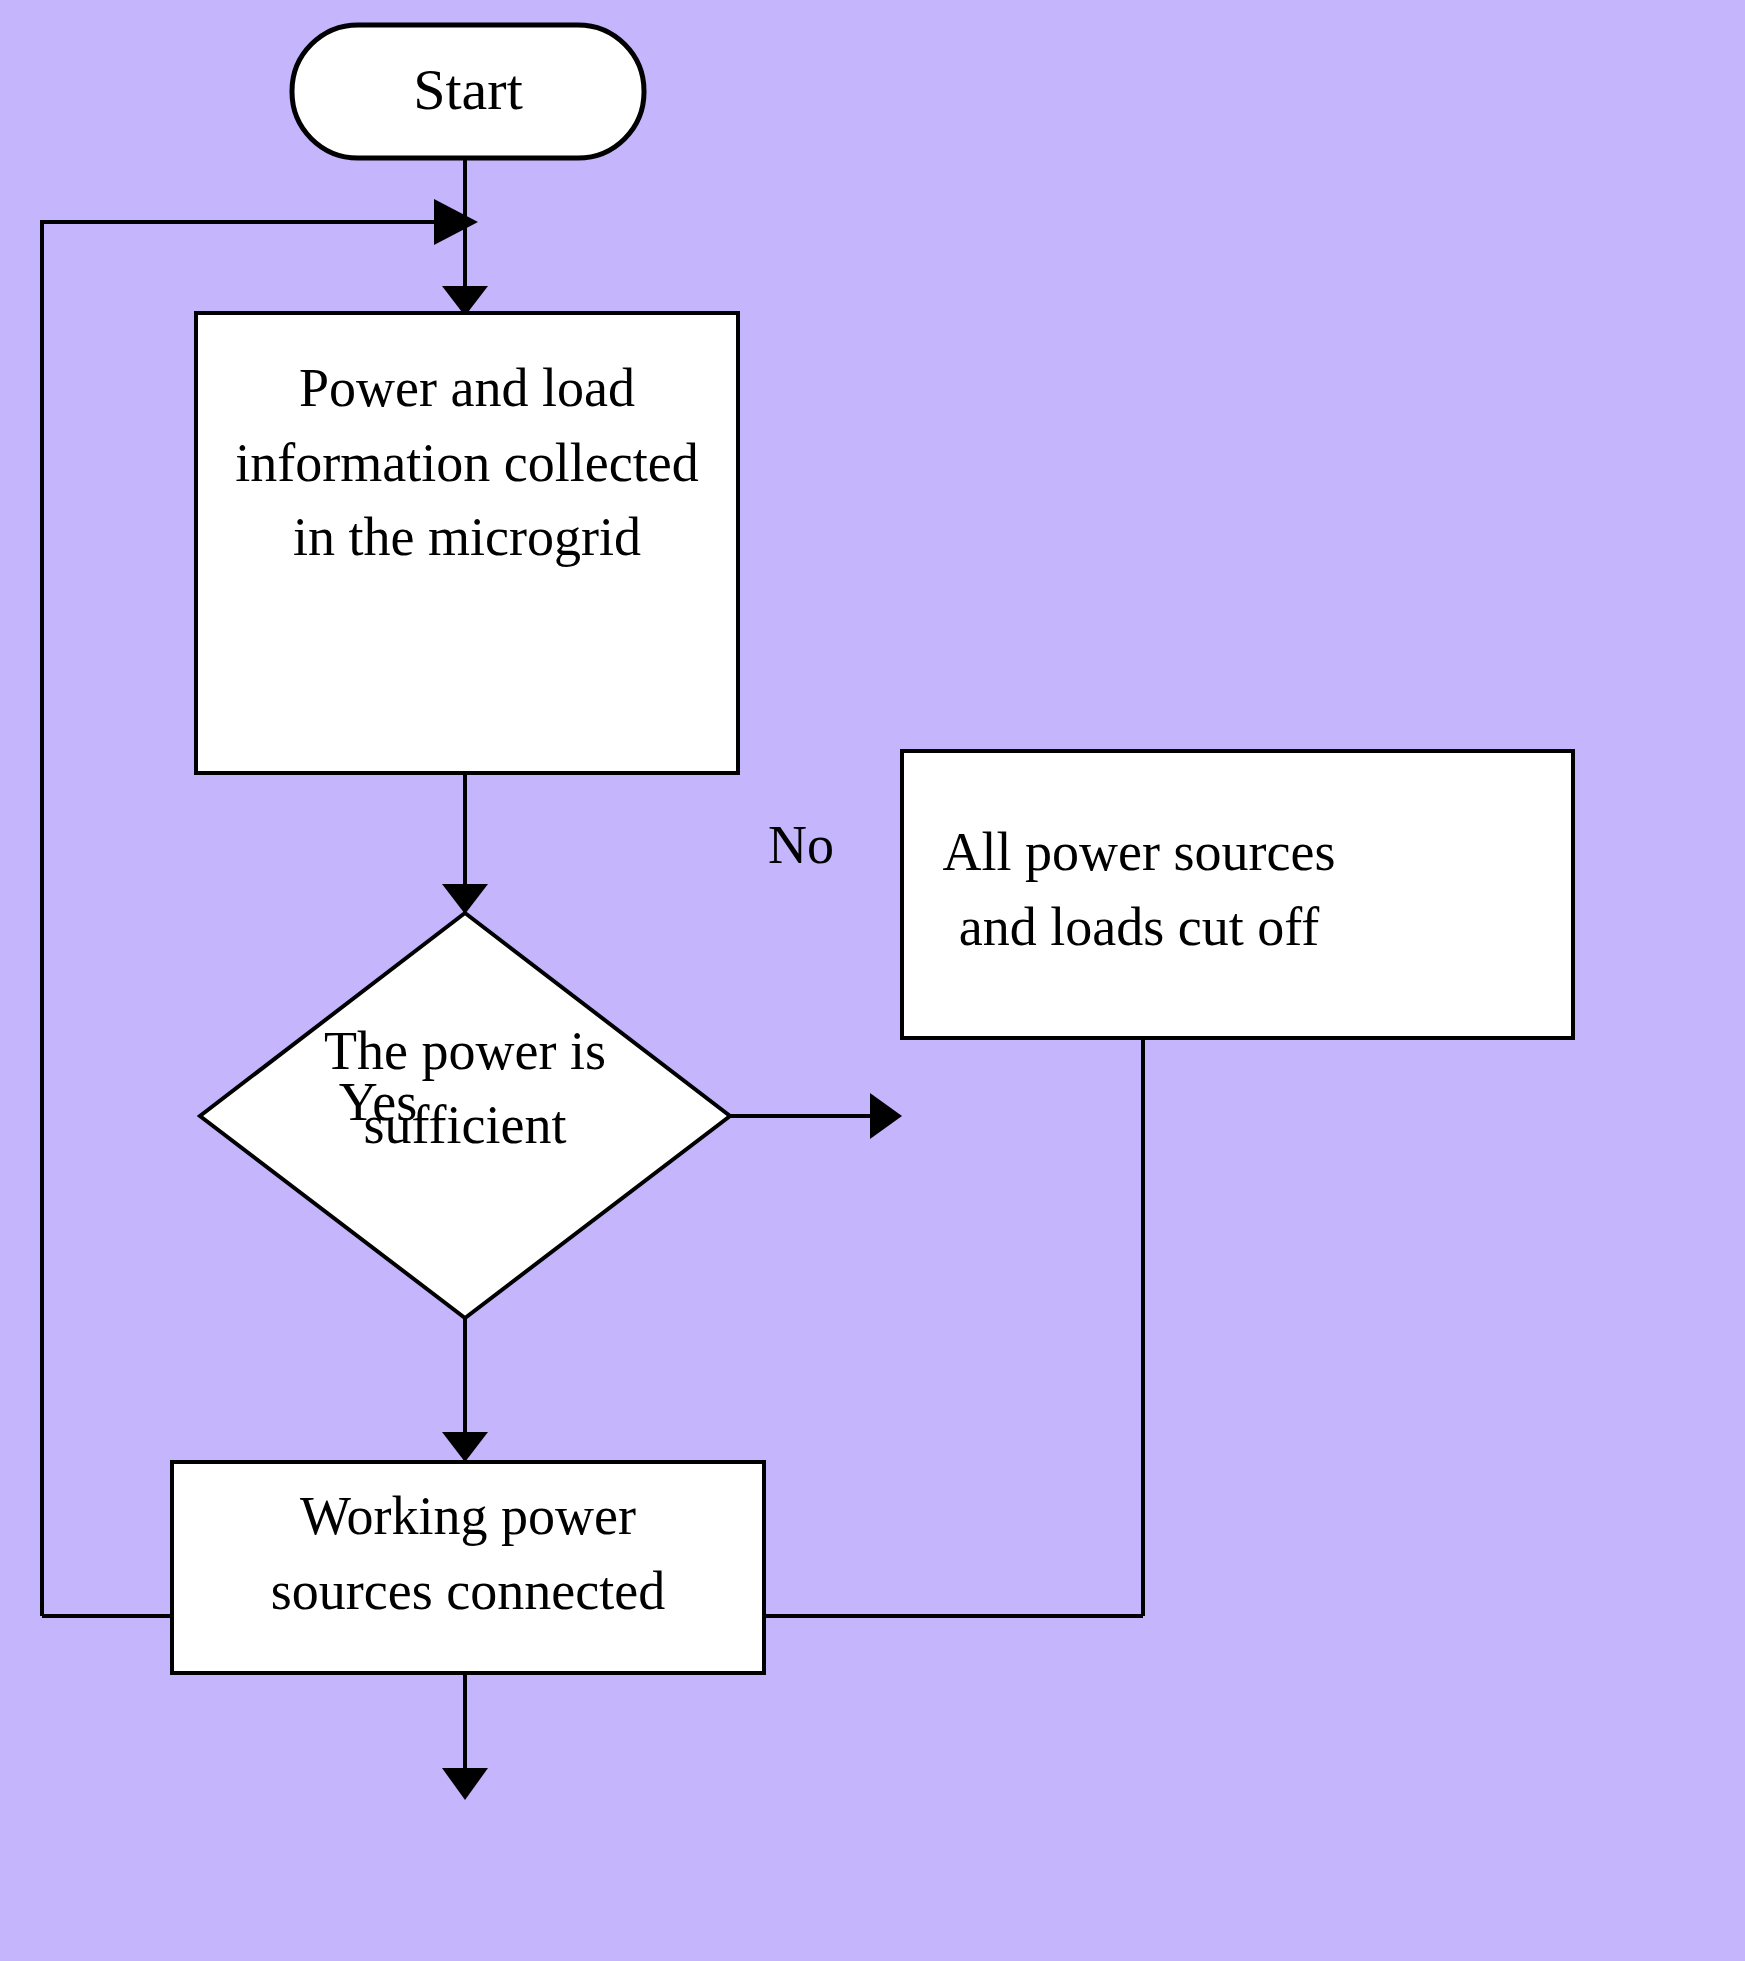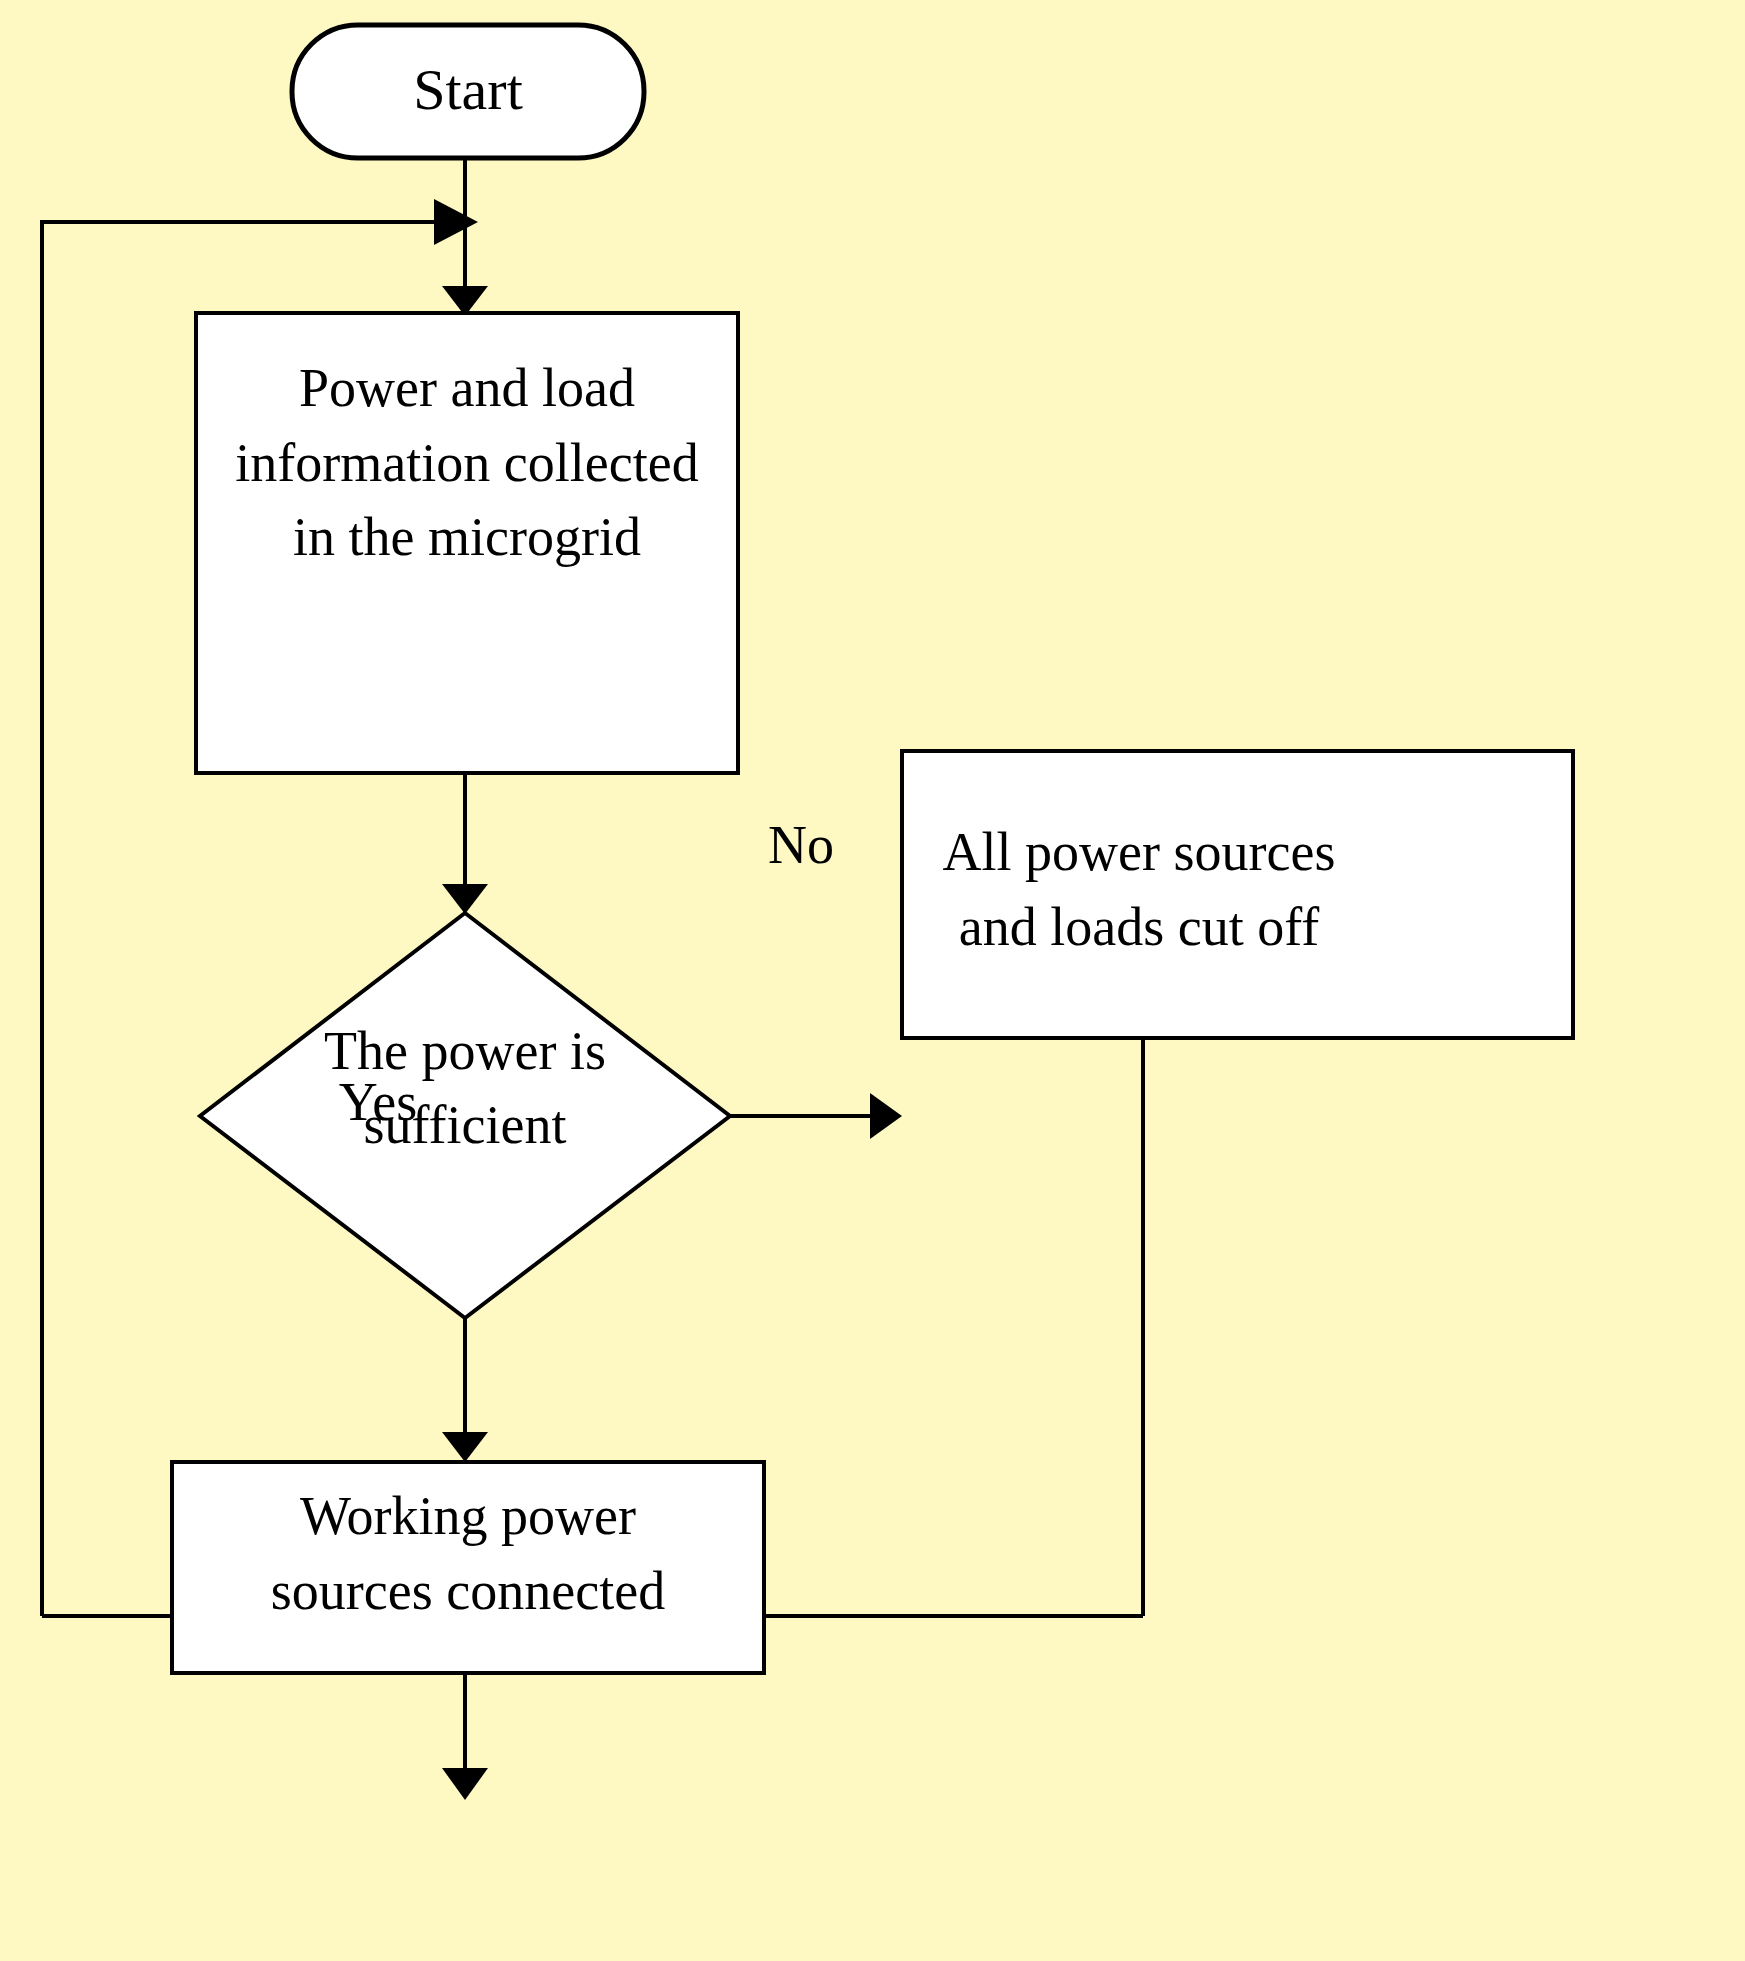--- a/index.html
+++ b/index.html
@@ -4,21 +4,21 @@
 <style>
   html, body {
     margin: 0;
     padding: 0;
     background: #ffffff;
   }
   #canvas-wrap {
     position: relative;
     width: 1745px;
     height: 1961px;
-    background: #fef9c3;
+    background: #c4b5fd;
     overflow: hidden;
   }
   svg#flowchart {
     display: block;
     width: 1745px;
     height: 1961px;
   }
   .shape-stroke {
     fill: #ffffff;
     stroke: #000000;

